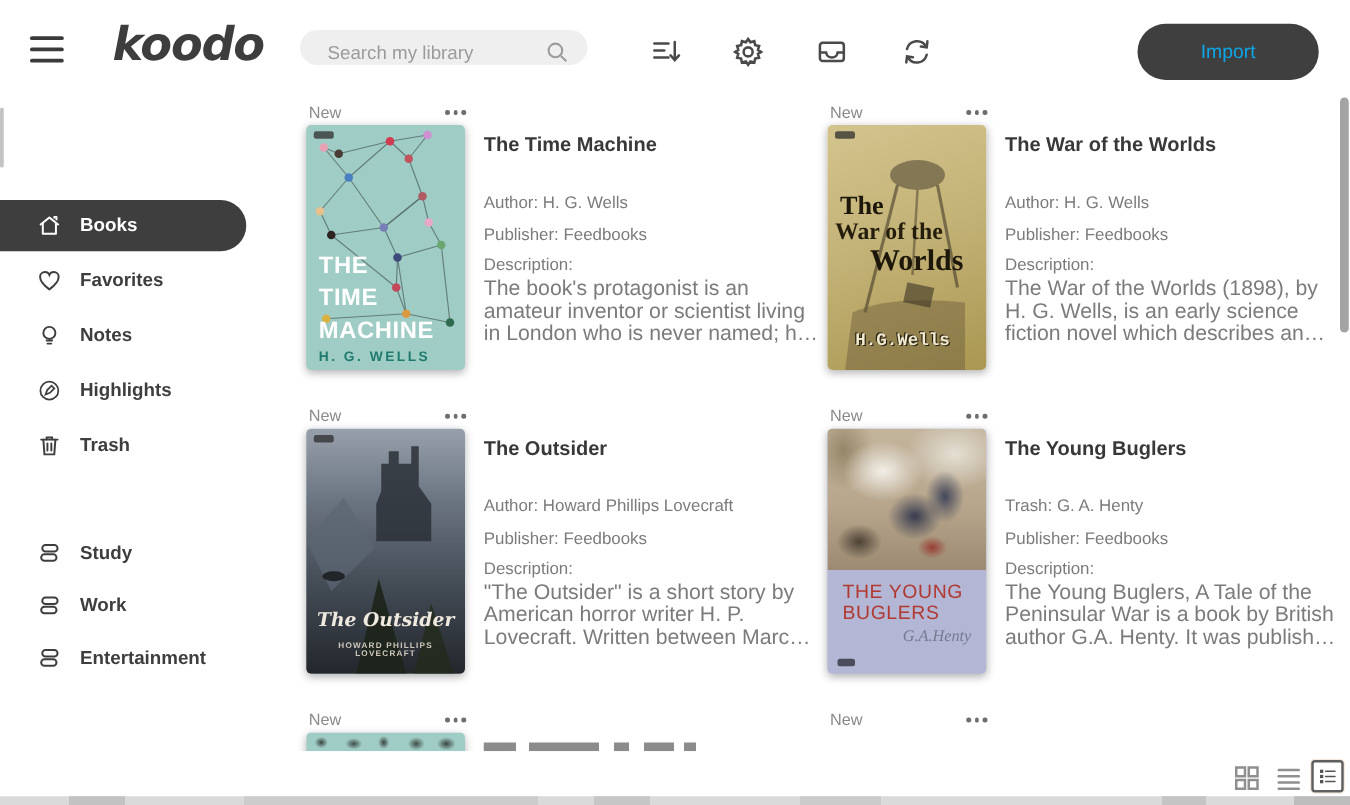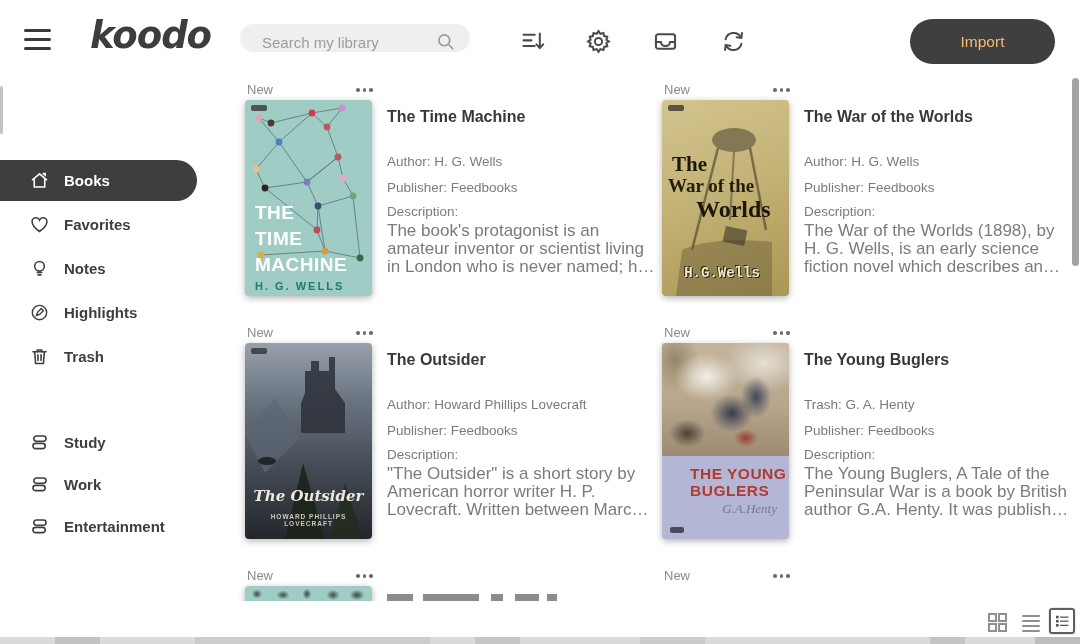--- a/index.html
+++ b/index.html
@@ -18,21 +18,21 @@
   .search-wrap { position:absolute; left:240px; top:24px; width:230px; height:28px;
                  background:#efefef; border-radius:18px; }
   .search-wrap input { position:absolute; left:22px; top:0; width:175px; height:36px; border:none;
                  background:transparent; outline:none; font-size:15px; color:#555;
                  font-family:"Liberation Sans", sans-serif; }
   .search-wrap input::placeholder { color:#9b9b9b; }
   .search-icn { position:absolute; right:14px; top:8px; width:20px; height:20px; }
   .hd-icon { position:absolute; top:28px; width:27px; height:27px; cursor:pointer; }
   .hd-icon svg { width:100%; height:100%; }
   .import-btn { position:absolute; left:910px; top:19px; width:145px; height:45px; border:none;
-                border-radius:23px; background:#3f3f3f; color:#fdba74; font-size:15.5px;
+                border-radius:23px; background:#3f3f3f; color:#0ea5e9; font-size:15.5px;
                 font-family:"Liberation Sans", sans-serif; cursor:pointer; }
 
   
   .sidebar { position:absolute; left:0; top:76px; width:197px; height:525px; background:#fff; z-index:4; }
   .side-item { position:absolute; left:0; width:197px; height:41px; display:flex; align-items:center;
                cursor:pointer; color:#3e3e3e; }
   .side-item .icn { position:absolute; left:29px; width:21px; height:21px; }
   .side-item .icn svg { width:100%; height:100%; }
   .side-item .lbl { position:absolute; left:64px; font-size:15px; font-weight:700; }
   .side-item.selected { background:#3e3e3e; color:#fff; border-radius:0 21px 21px 0; }
@@ -78,21 +78,21 @@
   .yb-paint { position:absolute; left:0; top:0; width:100%; height:113px;
       background:
         radial-gradient(26px 20px at 20% 80%, rgba(60,50,40,.85) 0%, rgba(60,50,40,0) 70%),
         radial-gradient(30px 26px at 55% 62%, rgba(42,48,74,.9) 0%, rgba(42,48,74,0) 72%),
         radial-gradient(22px 30px at 74% 48%, rgba(46,54,82,.85) 0%, rgba(46,54,82,0) 70%),
         radial-gradient(16px 12px at 66% 84%, rgba(150,40,35,.8) 0%, rgba(150,40,35,0) 75%),
         radial-gradient(40px 30px at 35% 30%, rgba(248,246,240,.9) 0%, rgba(248,246,240,0) 80%),
         radial-gradient(50px 36px at 80% 18%, rgba(232,228,218,.9) 0%, rgba(232,228,218,0) 80%),
         radial-gradient(30px 40px at 10% 15%, rgba(146,130,100,.9) 0%, rgba(146,130,100,0) 80%),
         linear-gradient(180deg,#c3b49c 0%,#b7a68c 55%,#9c8b72 100%); }
-  .yb-title { position:absolute; left:28px; top:122px; color:#b2392f; font-weight:700; font-size:15.5px;
+  .yb-title { position:absolute; left:12px; top:122px; color:#b2392f; font-weight:400; font-size:15.5px;
               line-height:17px; letter-spacing:.5px; }
   .yb-author { position:absolute; right:12px; top:158px; color:#767b93; font-family:"Liberation Serif",serif;
                font-style:italic; font-size:13px; }
   .yb-logo { position:absolute; left:8px; bottom:6px; width:14px; height:6px; background:#31313d; border-radius:2px; opacity:.8; }
   .cv-partial { background:#9fccc5;
       background-image:
         radial-gradient(7px 6px at 12px 8px, rgba(40,44,40,.85) 0%, rgba(40,44,40,0) 75%),
         radial-gradient(9px 6px at 38px 9px, rgba(40,44,40,.8) 0%, rgba(40,44,40,0) 75%),
         radial-gradient(6px 7px at 62px 8px, rgba(40,44,40,.85) 0%, rgba(40,44,40,0) 75%),
         radial-gradient(9px 7px at 88px 9px, rgba(40,44,40,.8) 0%, rgba(40,44,40,0) 75%),

